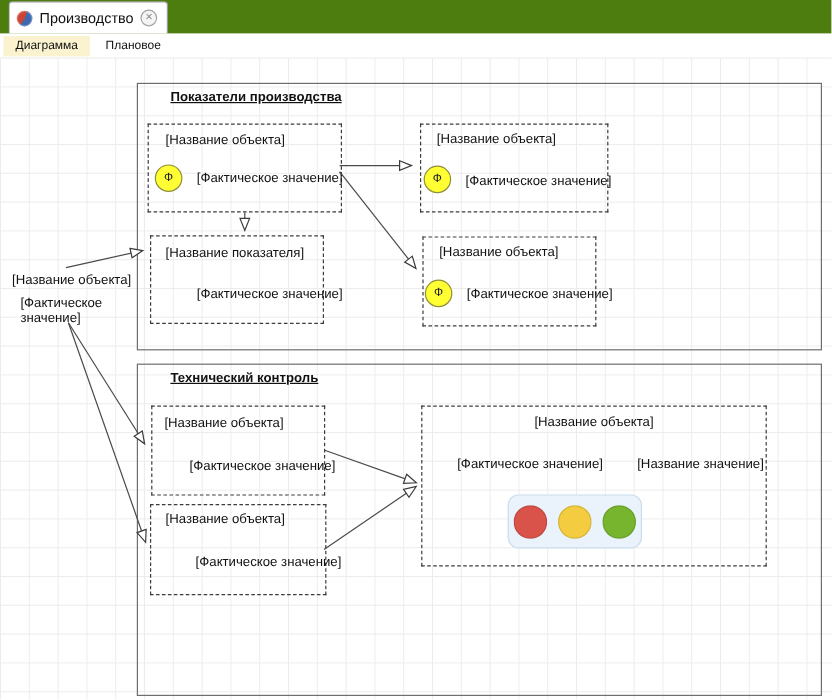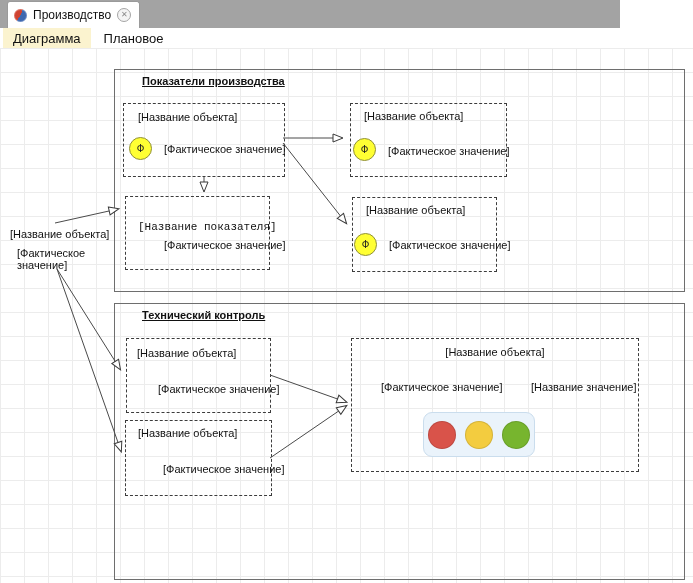--- a/index.html
+++ b/index.html
@@ -1,32 +1,32 @@
 <!DOCTYPE html>
 <html><head>
 <meta charset="utf-8">
 <style>
   html,body{margin:0;padding:0;}
   body{font-family:"Liberation Sans",sans-serif;background:#fff;}
   #app{position:relative;width:693px;height:583px;overflow:hidden;background:#fff;}
 
   
-  .tabstrip{position:absolute;left:0;top:0;width:620px;height:28px;background:#a3a3a3;}
+  .tabstrip{position:absolute;left:0;top:0;width:693px;height:28px;background:#4d7c0f;}
   .tab{position:absolute;left:7px;top:1px;height:26px;background:#fff;
        border:1px solid #9a9a9a;border-bottom:none;border-radius:3px 3px 0 0;
        display:flex;align-items:center;gap:6px;padding:0 8px 0 6px;font-size:12px;color:#111;}
   .pieicon{width:13px;height:13px;border-radius:50%;
        background:conic-gradient(from 215deg,#cf4331 0 165deg,#3e68b0 165deg 360deg);
        box-shadow:inset 0 0 0 1px rgba(255,255,255,.25);}
   .tabclose{width:12px;height:12px;border-radius:50%;border:1px solid #a5a5a5;color:#8a8a8a;
        font-size:8px;line-height:11px;text-align:center;background:#f4f4f4;}
 
   
   .menubar{position:absolute;left:0;top:28px;width:693px;height:20px;background:#fff;
-       border-bottom:1px solid #e2e2e2;display:flex;align-items:center;font-size:13px;color:#111;}
+       border-bottom:1px solid #e2e2e2;display:flex;align-items:center;font-size:10px;color:#111;}
   .menu-item{padding:3px 10px;margin-left:3px;white-space:nowrap;}
   .menu-item.active{background:#fbf3cf;}
 
   
   .canvas{position:absolute;left:0;top:48px;width:693px;height:535px;background:#fff;
        background-image:linear-gradient(to right,#ececec 1px,transparent 1px),
                         linear-gradient(to bottom,#ececec 1px,transparent 1px);
        background-size:24px 24px;}
   .arrows{position:absolute;left:0;top:0;pointer-events:none;}
 
@@ -87,21 +87,21 @@
       <span class="vlabel" style="left:37px;top:41px;">[Фактическое значение]</span>
     </div>
 
     <div class="obox" style="left:352px;top:149px;width:143px;height:73px;">
       <span class="nlabel" style="left:13px;top:6px;">[Название объекта]</span>
       <span class="badge" style="left: 1px; top: 35px; background-color: rgb(255, 255, 51);">Ф</span>
       <span class="vlabel" style="left:36px;top:41px;">[Фактическое значение]</span>
     </div>
 
     <div class="obox" style="left:125px;top:148px;width:143px;height:72px;">
-      <span class="nlabel" style="left:12px;top:24px;font-family:Liberation Mono, monospace;">[Название показателя]</span>
+      <span class="nlabel" style="left:12px;top:8px;">[Название показателя]</span>
       <span class="vlabel" style="left:38px;top:42px;">[Фактическое значение]</span>
     </div>
 
     <div class="obox" style="left:126px;top:290px;width:143px;height:73px;">
       <span class="nlabel" style="left:10px;top:8px;">[Название объекта]</span>
       <span class="vlabel" style="left:31px;top:44px;">[Фактическое значение]</span>
     </div>
 
     <div class="obox" style="left:125px;top:372px;width:145px;height:74px;">
       <span class="nlabel" style="left:12px;top:6px;">[Название объекта]</span>

